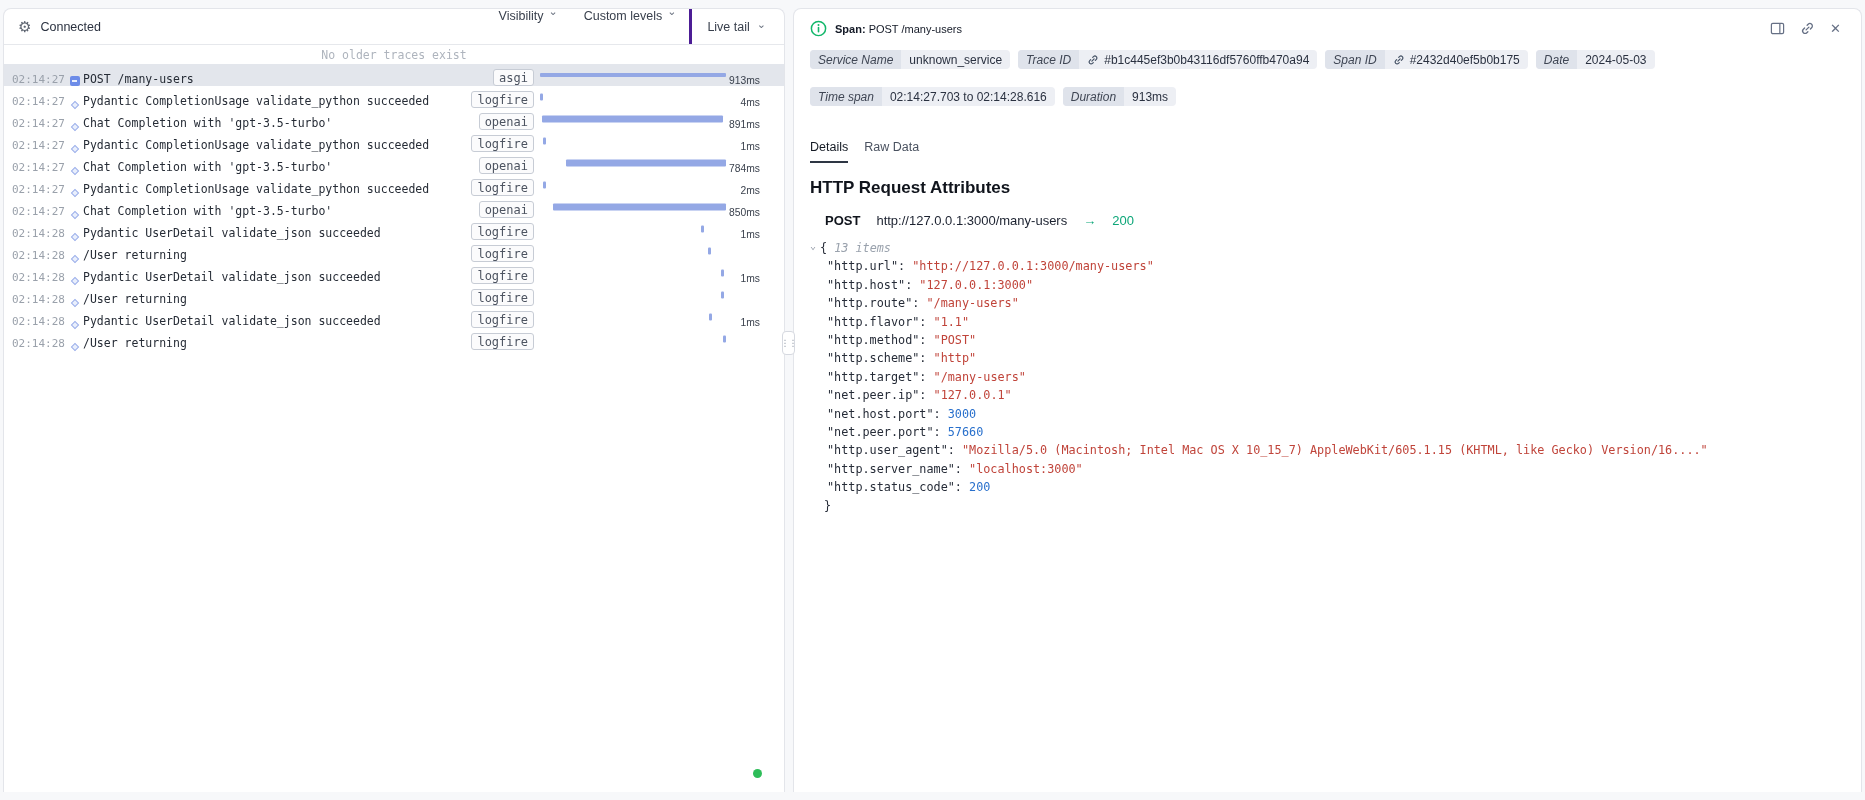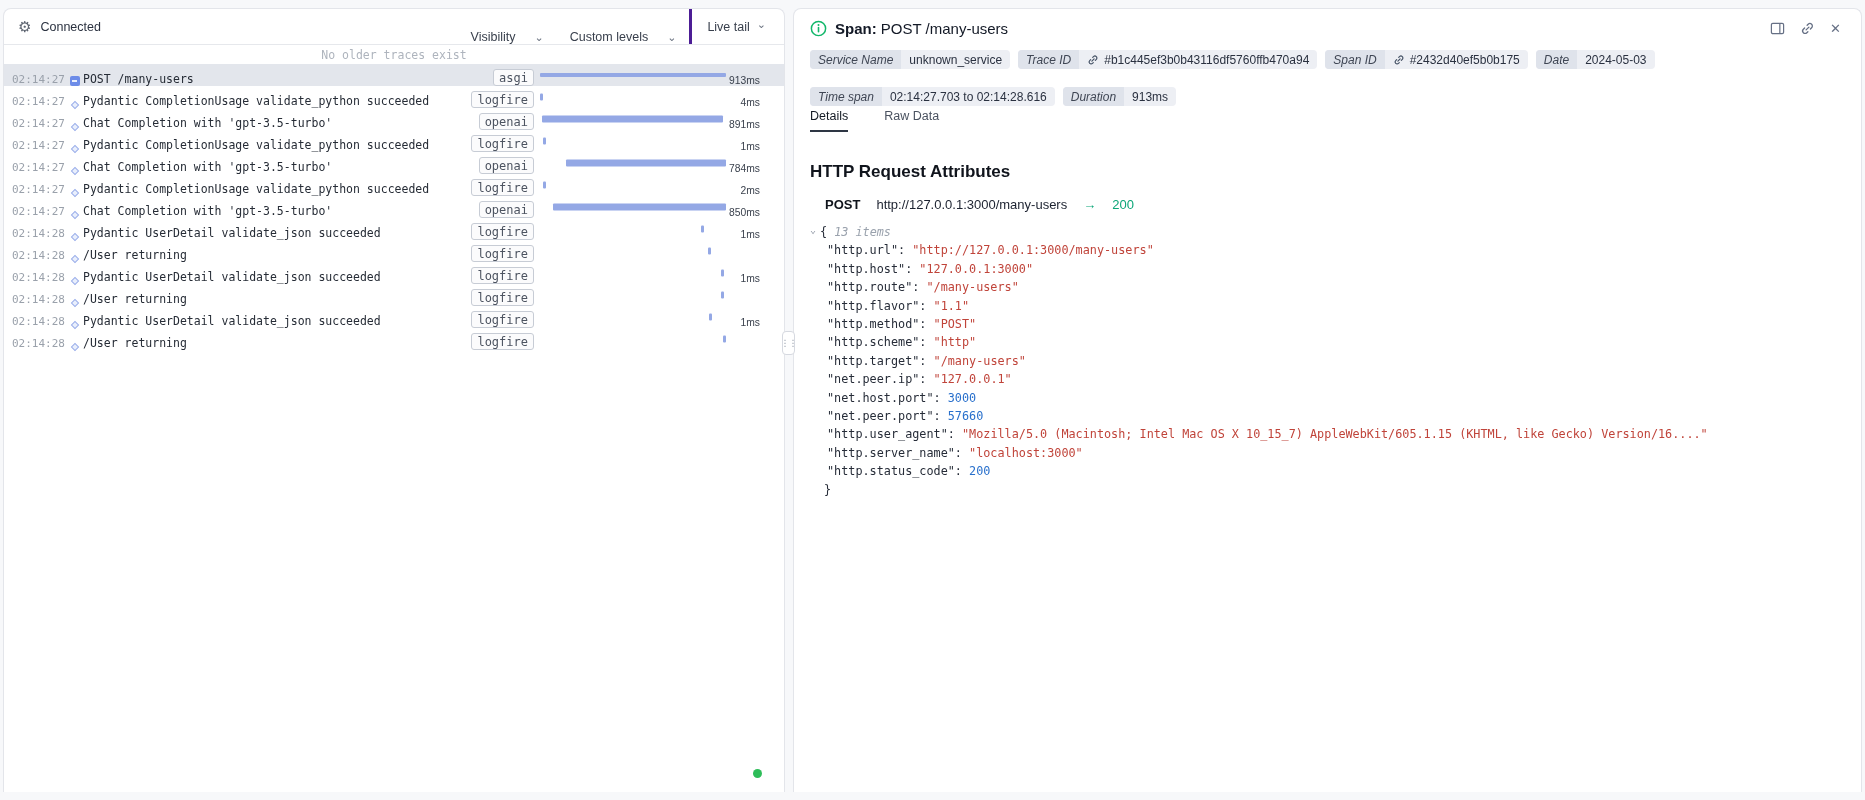--- a/index.html
+++ b/index.html
@@ -21,21 +21,21 @@
     display: flex; flex-direction: column; position: relative;
   }
   .toolbar {
     height: 36px; flex: none; display: flex; align-items: stretch;
     border-bottom: 1px solid #e6e8ec; padding-left: 14px;
   }
   .toolbar-left { display: flex; align-items: center; gap: 9px; font-size: 12.5px; color: #2b3240; }
   .gear-icon { font-size: 15px; color: #5f6672; cursor: pointer; line-height: 1; }
   .toolbar-right { margin-left: auto; display: flex; align-items: stretch; }
   .tb-item {
-    display: flex; align-items: flex-end; gap: 19px; padding: 0 13px;
+    display: flex; align-items: flex-start; gap: 5px; padding: 0 13px;
     font-size: 12.5px; color: #39404d; background: none; border: none;
     font-family: inherit; cursor: pointer;
   }
   .chev { font-size: 11px; color: #6a7280; margin-top: -4px; }
   .live-tail {
     border-left: 3px solid #4c1d95; display: flex; align-items: center;
     gap: 7px; padding: 0 18px 0 15px; font-size: 12.5px; color: #39404d; cursor: pointer;
   }
   .no-older {
     height: 19px; flex: none; display: flex; align-items: center; justify-content: center;
@@ -81,33 +81,33 @@
     color: #98a0ab; font-size: 9px; cursor: col-resize;
     font-family: "DejaVu Sans", sans-serif; letter-spacing: -1px;
   }
 
   
   .right-panel {
     flex: 1; background: #fff; border: 1px solid #e3e5ea; border-bottom: none;
     border-radius: 8px 8px 0 0; margin-right: 3px; padding: 11px 16px; overflow: hidden;
   }
   .rp-header { display: flex; align-items: center; gap: 8px; }
-  .rp-title { font-size: 15px; color: #131926; }
+  .rp-title { font-size: 11px; color: #131926; }
   .rp-icons { margin-left: auto; display: flex; align-items: center; gap: 15px; padding-right: 4px; }
   .rp-icons > span { cursor: pointer; display: flex; align-items: center; color: #667085; font-size: 13px; }
   .meta-wrap { display: flex; flex-direction: column; gap: 18px; margin-top: 13px; }
   .meta-row { display: flex; gap: 8px; }
   .meta-chip { display: inline-flex; align-items: stretch; border-radius: 4px; overflow: hidden; font-size: 12px; background: #edeff4; }
   .meta-chip-label { background: #dfe3eb; padding: 2.5px 8px; font-style: italic; color: #3f4654; display: flex; align-items: center; }
   .meta-chip-value { padding: 2.5px 8px; color: #2a3140; display: flex; align-items: center; gap: 5px; }
   .chip-link { display: flex; align-items: center; cursor: pointer; }
-  .tabs { display: flex; gap: 36px; margin-top: 3px; }
+  .tabs { display: flex; gap: 16px; margin-top: 34px; }
   .tab { font-size: 12.5px; color: #4a5260; padding-bottom: 7px; cursor: pointer; }
   .tab.active { color: #141a24; border-bottom: 2px solid #2e3644; }
-  .http-heading { font-size: 17px; font-weight: bold; color: #10141c; margin-top: 30px; }
+  .http-heading { font-size: 17px; font-weight: bold; color: #10141c; margin-top: 15px; }
   .http-row { display: flex; align-items: center; gap: 16px; margin-top: 15px; padding-left: 15px; }
   .http-method { font-weight: bold; font-size: 13px; color: #10141c; }
   .http-url { font-size: 13px; color: #1c2230; }
   .http-arrow { color: var(--status-ok, #0ca678); font-size: 13px; }
   .http-status { color: var(--status-ok, #0ca678); font-size: 13px; }
   .attrs-heading { display: flex; align-items: center; gap: 7px; margin-top: 28px; font-size: 16.5px; font-weight: bold; color: #10141c; }
   .json-tree { font-family: "DejaVu Sans Mono", monospace; font-size: 11.8px; line-height: 18.4px; margin-top: 11px; color: #262c38; }
   .json-top { display: flex; align-items: center; }
   .json-chevron { color: #8b93a0; font-size: 10px; margin-right: 4px; cursor: pointer; margin-top: -4px; }
   .items-count { font-style: italic; color: #9aa2ad; margin-left: 7px; }

